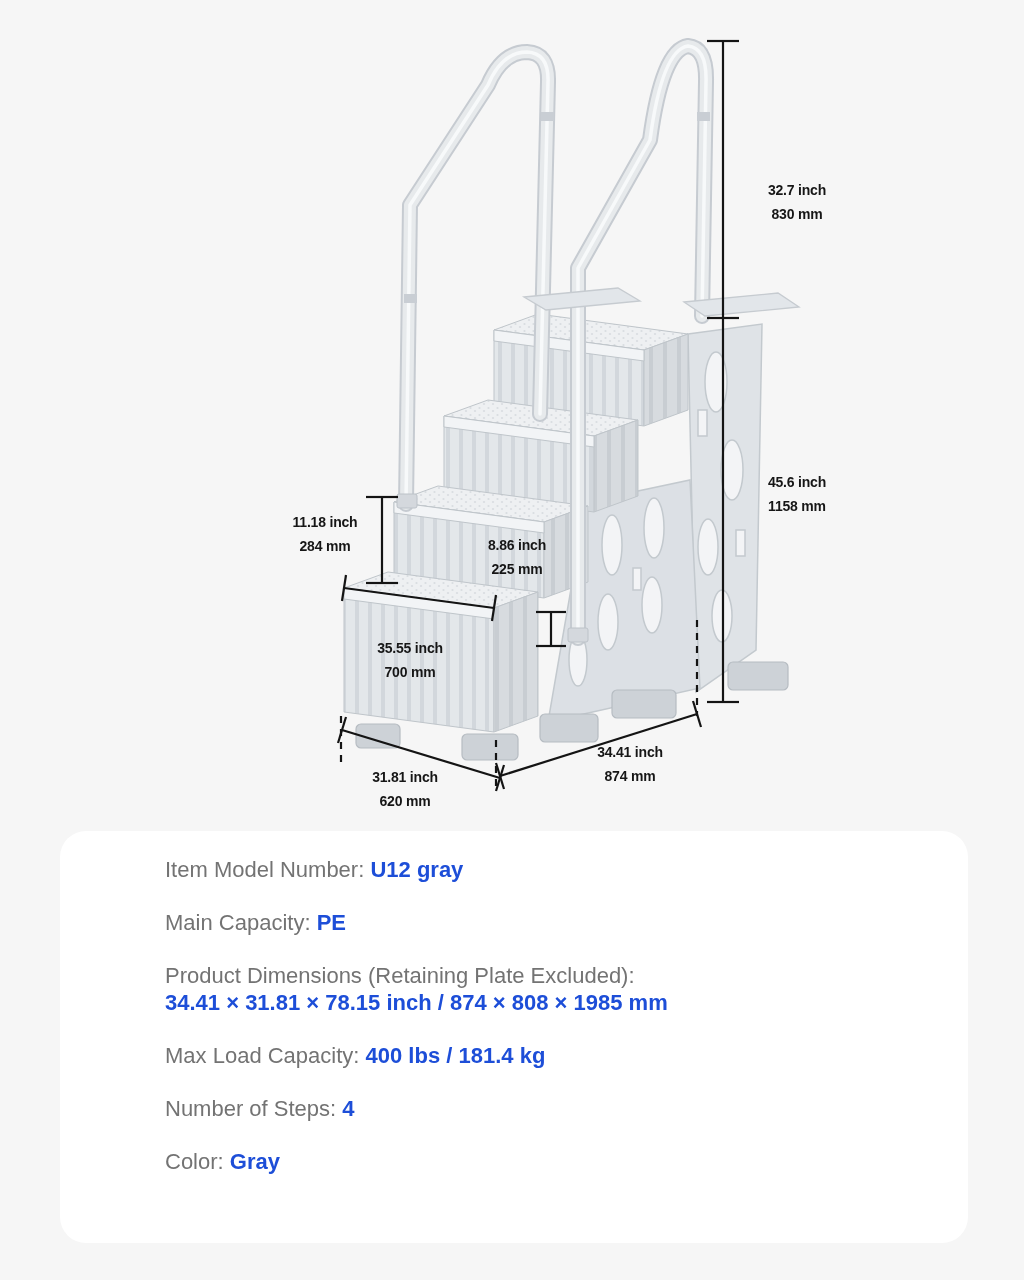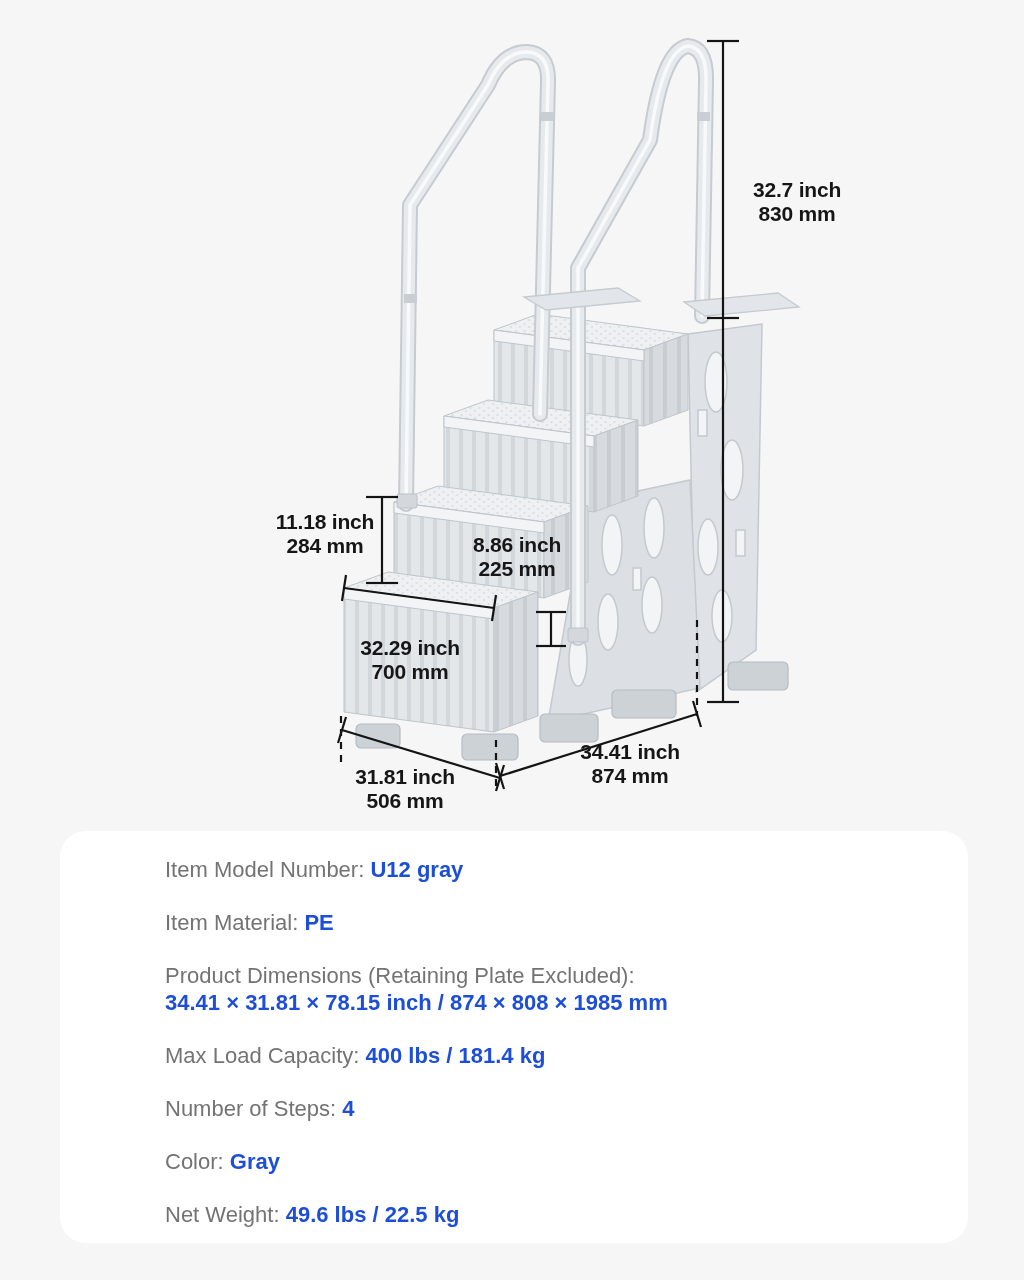--- a/index.html
+++ b/index.html
@@ -8,21 +8,21 @@
     background:#f6f6f6;
     font-family:"Liberation Sans", sans-serif;
     position:relative;
     overflow:hidden;
   }
   .stage{position:absolute;inset:0;}
   .diagram{position:absolute;left:0;top:0;width:1024px;height:822px;}
   .diagram svg{position:absolute;left:0;top:0;}
   .dim-label{
     position:absolute;width:180px;text-align:center;
-    font-weight:700;font-size:21px;line-height:24px;
+    font-weight:700;font-size:14px;line-height:24px;
     color:#161616;letter-spacing:-0.2px;
   }
   .dim-label span{display:block;}
   .spec-card{
     position:absolute;left:60px;top:831px;width:908px;height:412px;
     background:#ffffff;border-radius:26px;
     box-sizing:border-box;
     padding:25px 40px 0 105px;
   }
   .spec-row{
@@ -162,59 +162,60 @@
         <line x1="341" y1="716" x2="341" y2="768" stroke-dasharray="7 6"></line>
         <line x1="496" y1="740" x2="496" y2="790" stroke-dasharray="7 6"></line>
         <line x1="697" y1="620" x2="697" y2="716" stroke-dasharray="7 6"></line>
       </g>
     </svg>
 
     <div class="dim-label" style="left:707px;top:178px">
       <span>32.7 inch</span>
       <span>830 mm</span>
     </div>
+    <div class="dim-label" style="left:707px;top:470px">
+      <span>45.6 inch</span>
+      <span>1158 mm</span>
+    </div>
     <div class="dim-label" style="left:235px;top:510px">
       <span>11.18 inch</span>
       <span>284 mm</span>
     </div>
     <div class="dim-label" style="left:427px;top:533px">
       <span>8.86 inch</span>
       <span>225 mm</span>
     </div>
     <div class="dim-label" style="left:320px;top:636px">
-      <span>32.29 inch</span>
+      <span>35.55 inch</span>
       <span>700 mm</span>
     </div>
     <div class="dim-label" style="left:315px;top:765px">
       <span>31.81 inch</span>
-      <span>506 mm</span>
+      <span>620 mm</span>
     </div>
     <div class="dim-label" style="left:540px;top:740px">
       <span>34.41 inch</span>
       <span>874 mm</span>
     </div>
   </section>
 
   <section class="spec-card">
     <div class="spec-row">
       <span class="lbl">Item Model Number: </span><span class="val">U12 gray</span>
     </div>
     <div class="spec-row">
-      <span class="lbl">Item Material: </span><span class="val">PE</span>
+      <span class="lbl">Main Capacity: </span><span class="val">PE</span>
     </div>
     <div class="spec-row row-stacked">
       <span class="lbl">Product Dimensions (Retaining Plate Excluded):</span><span class="val">34.41 × 31.81 × 78.15 inch / 874 × 808 × 1985 mm</span>
     </div>
     <div class="spec-row">
       <span class="lbl">Max Load Capacity: </span><span class="val">400 lbs / 181.4 kg</span>
     </div>
     <div class="spec-row">
       <span class="lbl">Number of Steps: </span><span class="val">4</span>
     </div>
     <div class="spec-row">
       <span class="lbl">Color: </span><span class="val">Gray</span>
     </div>
-    <div class="spec-row">
-      <span class="lbl">Net Weight: </span><span class="val">49.6 lbs / 22.5 kg</span>
-    </div>
   </section>
 
 </div>
 
 </body></html>

